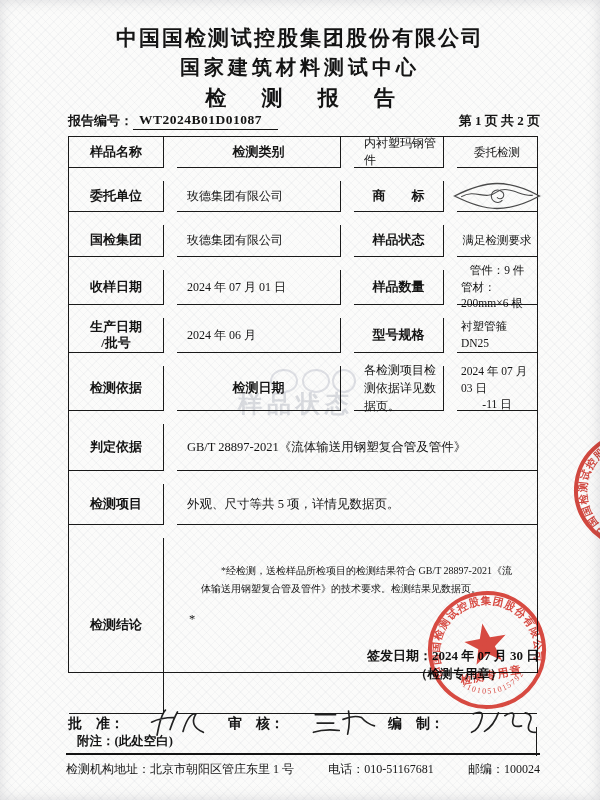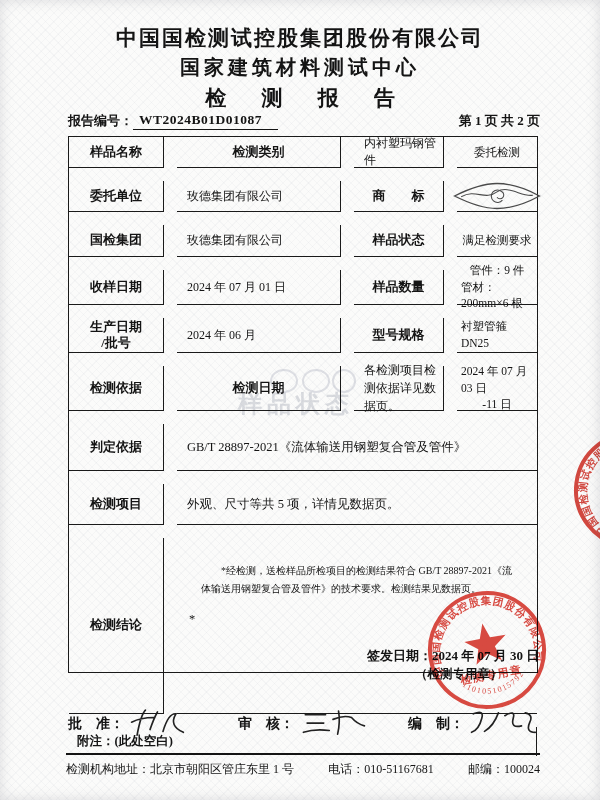--- a/index.html
+++ b/index.html
@@ -48,21 +48,21 @@
   .concl-text{margin:12px;font-size:10px;line-height:1.75;text-indent:2em;}
   .concl-star{font-size:12.5px;line-height:1.6;}
   .sign-date{position:absolute;top:109px;left:190px;font-size:13px;font-weight:bold;white-space:nowrap;z-index:2;}
   .seal-caption{position:absolute;top:128px;left:238px;font-size:12.5px;font-weight:bold;white-space:nowrap;z-index:2;}
 
   .stamp-main{position:absolute;left:248px;top:50px;width:124px;height:124px;transform:rotate(-10deg);mix-blend-mode:multiply;opacity:.92;z-index:3;}
   .stamp-edge{top:428px;left:571px;width:124px;height:124px;transform:rotate(-38deg);mix-blend-mode:multiply;opacity:.92;z-index:3;}
 
   
   .sig-row{top:702px;left:68px;width:472px;display:flex;justify-content:space-between;align-items:center;}
-  .sig-group{display:flex;align-items:center;}
+  .sig-group{display:flex;align-items:center;gap:20px;}
   .sig-label{font-size:14px;font-weight:bold;white-space:nowrap;}
   .sig-ink{margin-left:2px;}
 
   
   .footer-rule{top:753px;left:66px;width:474px;border-top:2.4px solid #141414;}
   .footer{top:761px;left:66px;width:474px;display:flex;justify-content:space-between;font-size:12px;font-weight:normal;white-space:nowrap;}
 </style>
 </head>
 <body>
 

